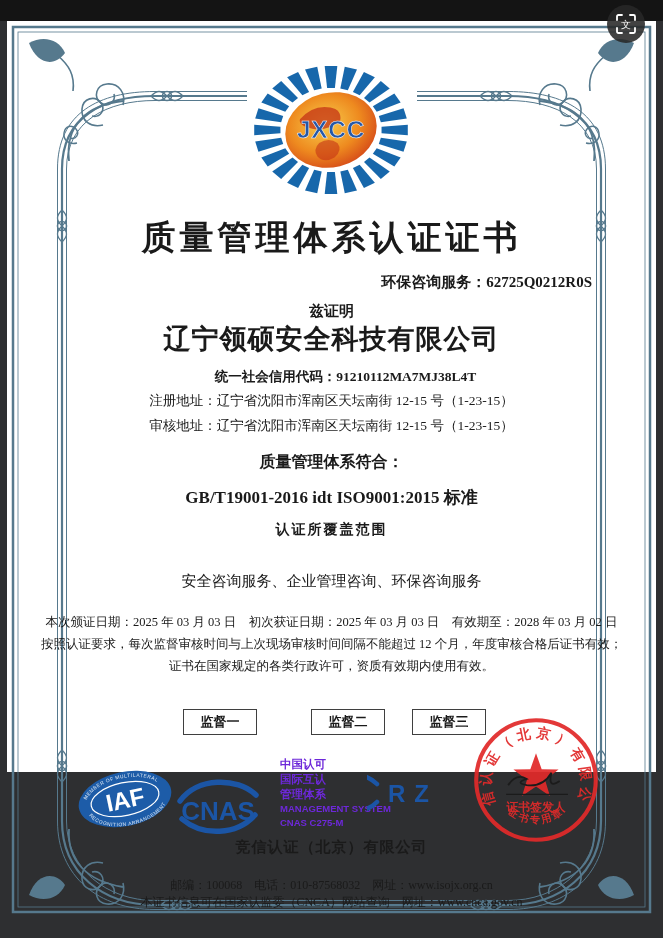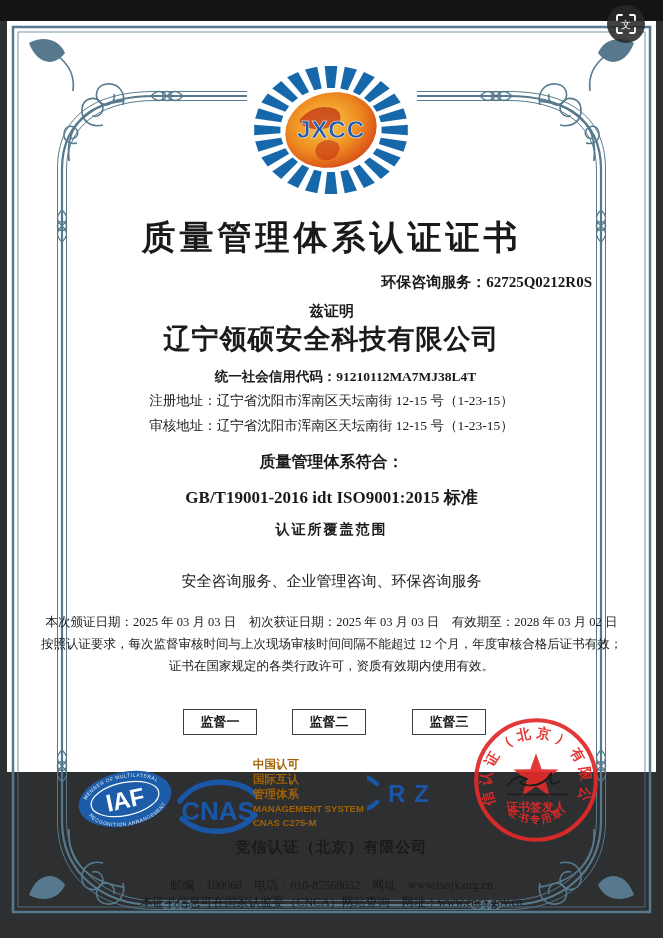--- a/index.html
+++ b/index.html
@@ -26,21 +26,21 @@
   .addr2{top:396px;font-size:13.5px;}
   .conform{top:431px;font-size:16px;font-weight:bold;}
   .standard{top:465px;font-size:17px;font-weight:bold;}
   .scopehead{top:500px;font-size:14px;font-weight:bold;letter-spacing:2px;}
   .scope{top:551px;font-size:15px;}
   .notes{top:590px;font-size:12.5px;line-height:22px;white-space:nowrap;}
   .supbox{
     top:688px;width:72px;height:24px;border:1.2px solid #3f3f3f;
     text-align:center;line-height:24px;font-size:13px;font-weight:bold;
   }
-  .accr-block{left:246px;top:736px;color:#a16207;line-height:15px;}
+  .accr-block{left:273px;top:736px;color:#6d28d9;line-height:15px;}
   .accr-zh{font-size:11.5px;font-weight:bold;font-family:"Liberation Sans","DejaVu Sans",sans-serif;}
   .accr-en{font-size:9.5px;font-weight:bold;line-height:14px;font-family:"Liberation Sans","DejaVu Sans",sans-serif;}
   .fco{top:817px;font-size:15px;font-weight:bold;letter-spacing:1px;}
   .fl1{top:839px;font-size:11.5px;}
   .fl2{top:856px;font-size:12px;}
   .fl3{top:873px;font-size:12px;}
   .overlay-icon{
     position:absolute;left:607px;top:5px;width:38px;height:38px;border-radius:50%;
     background:rgba(40,40,40,.88);display:flex;align-items:center;justify-content:center;
   }
@@ -165,21 +165,21 @@
   <div class="abs ctr scopehead">认证所覆盖范围</div>
   <div class="abs ctr scope">安全咨询服务、企业管理咨询、环保咨询服务</div>
 
   <div class="abs ctr notes">
     <div>本次颁证日期：2025 年 03 月 03 日　初次获证日期：2025 年 03 月 03 日　有效期至：2028 年 03 月 02 日</div>
     <div>按照认证要求，每次监督审核时间与上次现场审核时间间隔不能超过 12 个月，年度审核合格后证书有效；</div>
     <div>证书在国家规定的各类行政许可，资质有效期内使用有效。</div>
   </div>
 
   <div class="abs supbox" style="left:176px;">监督一</div>
-  <div class="abs supbox" style="left:285px;">监督二</div>
+  <div class="abs supbox" style="left:304px;">监督二</div>
   <div class="abs supbox" style="left:405px;">监督三</div>
 
   <svg class="abs" style="left:68px;top:748px;width:100px;height:60px;" viewBox="0 0 100 60">
     <defs>
       <path id="iafTop" d="M9,34 A41,23 0 0 1 91,30" fill="none"></path>
       <path id="iafBot" d="M12,40 A41,23 0 0 0 88,44" fill="none"></path>
     </defs>
     <g transform="rotate(-12 50 30)">
       <ellipse cx="50" cy="30" rx="47" ry="27" fill="#1d5ca8"></ellipse>
       <ellipse cx="50" cy="30" rx="34.5" ry="16.5" fill="none" stroke="#ffffff" stroke-width="1.2"></ellipse>

